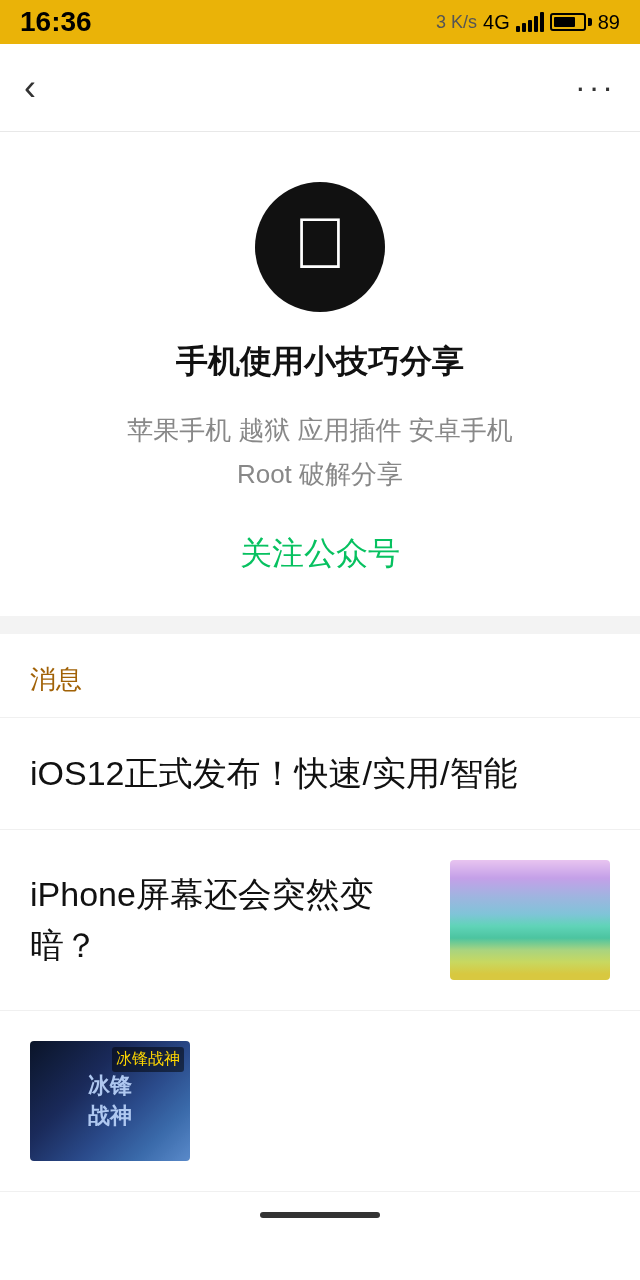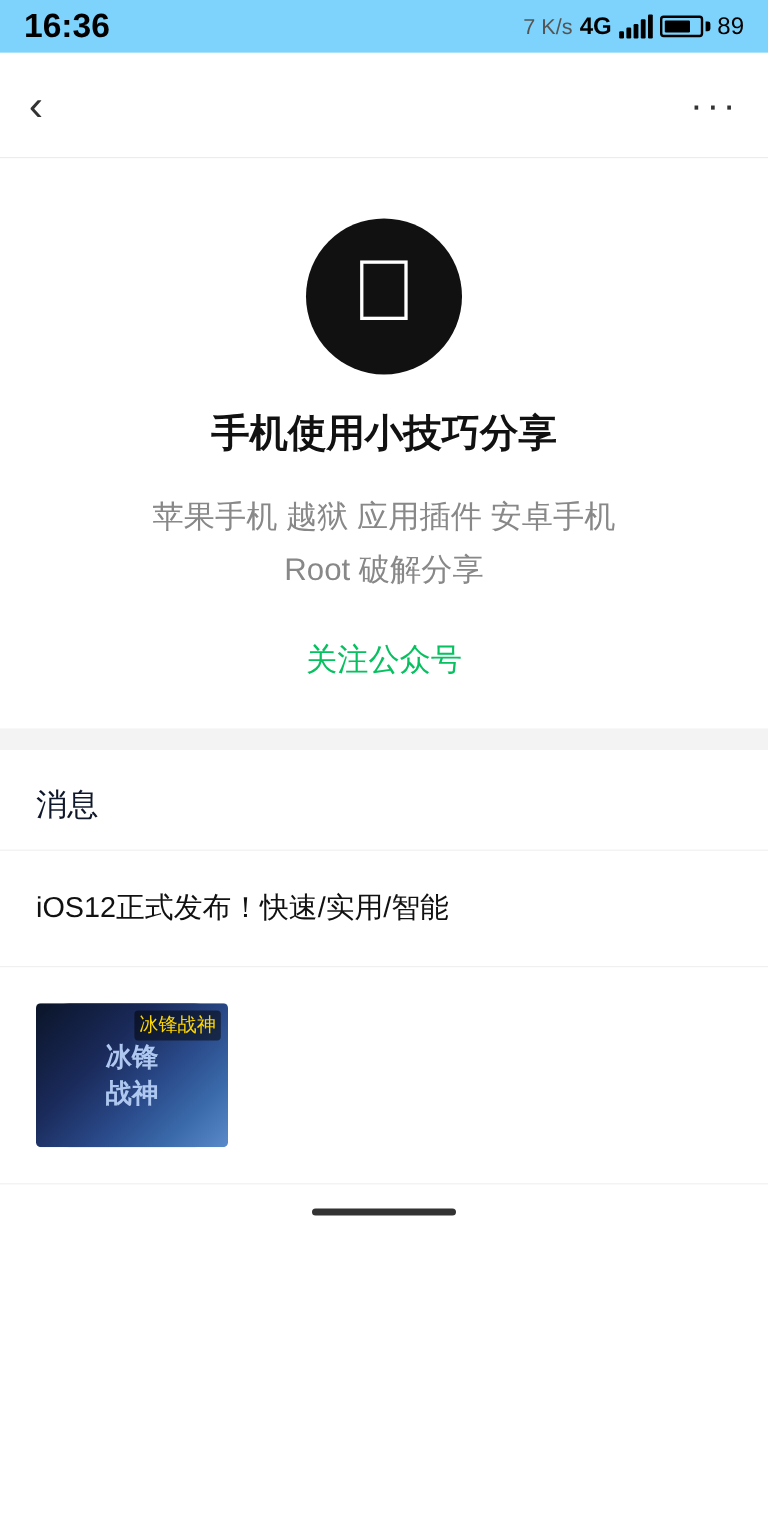--- a/index.html
+++ b/index.html
@@ -9,21 +9,21 @@
       min-height: 1280px;
       background: #fff;
       font-family: -apple-system, 'PingFang SC', 'Helvetica Neue', Arial, sans-serif;
       overflow-x: hidden;
     }
 
     
     .status-bar {
       width: 640px;
       height: 44px;
-      background: #7dd3fc;
+      background: #eab308;
       display: flex;
       align-items: center;
       justify-content: space-between;
       padding: 0 20px;
     }
     .status-time {
       font-size: 28px;
       font-weight: 600;
       color: #000;
     }
@@ -75,21 +75,21 @@
       height: 8px;
       background: #000;
       border-radius: 0 2px 2px 0;
     }
     .battery-pct {
       font-size: 20px;
       color: #000;
     }
     .network-4g {
       font-size: 20px;
-      font-weight: 700;
+      font-weight: 400;
       color: #000;
     }
 
     
     .nav-bar {
       width: 640px;
       height: 88px;
       background: #fff;
       display: flex;
       align-items: center;
@@ -142,57 +142,57 @@
     }
     .profile-desc {
       font-size: 26px;
       color: #888;
       text-align: center;
       line-height: 1.7;
       margin-bottom: 36px;
     }
     .follow-btn {
       color: #07c160;
-      font-size: 26px;
+      font-size: 32px;
       cursor: pointer;
       border: none;
       background: none;
       padding: 0;
     }
 
     
     .section-divider {
       height: 18px;
       background: #f3f3f3;
       width: 100%;
     }
 
     
     .messages-section {
       background: #fff;
     }
     .messages-header {
       padding: 28px 30px 20px;
       font-size: 26px;
-      color: #0f172a;
+      color: #a16207;
       border-bottom: 1px solid #f0f0f0;
     }
 
     
     .article-item {
       display: flex;
       align-items: center;
       justify-content: space-between;
       padding: 30px 30px;
       border-bottom: 1px solid #f0f0f0;
       gap: 20px;
     }
     .article-text {
       flex: 1;
-      font-size: 24px;
+      font-size: 34px;
       color: #111;
       font-weight: 500;
       line-height: 1.5;
     }
     .article-thumb {
       width: 160px;
       height: 120px;
       border-radius: 4px;
       flex-shrink: 0;
       overflow: hidden;
@@ -266,21 +266,21 @@
       background: #333;
       border-radius: 3px;
     }
   </style>
 </head>
 <body>
 
 <div class="status-bar">
   <span class="status-time">16:36</span>
   <div class="status-right">
-    <span class="status-speed">7 K/s</span>
+    <span class="status-speed">3 K/s</span>
     <span class="network-4g">4G</span>
     <div class="signal-bars">
       <div class="signal-bar" style="height:6px;"></div>
       <div class="signal-bar" style="height:9px;"></div>
       <div class="signal-bar" style="height:12px;"></div>
       <div class="signal-bar" style="height:16px;"></div>
       <div class="signal-bar" style="height:20px;"></div>
     </div>
     <div class="battery-icon">
       <div class="battery-body">
@@ -313,20 +313,28 @@
 
 <div class="messages-section">
   <div class="messages-header">消息</div>
 
   <div class="article-item">
     <div class="article-text">
       <span>iOS12正式发布！快速/实用/智能</span>
     </div>
   </div>
 
+  <div class="article-item">
+    <div class="article-text">
+      <span>iPhone屏幕还会突然变暗？</span>
+    </div>
+    <div class="article-thumb">
+      <div class="thumb-landscape"></div>
+    </div>
+  </div>
 
   <div class="article-item">
     <div class="article-thumb">
       <div class="thumb-wangzhe">
         <div style="position: absolute; inset: 0; background: linear-gradient(135deg, #0a1428 0%, #1a2a5a 35%, #2a4a8a 60%, #3a6aaa 80%, #5a8aca 100%);"></div>
         <span class="wangzhe-label">冰锋战神</span>
         <div style="position: relative; z-index: 1; color: #afc8f0; font-size: 22px; text-align: right; font-weight: 600;">冰锋<br>战神</div>
       </div>
     </div>
   </div>

